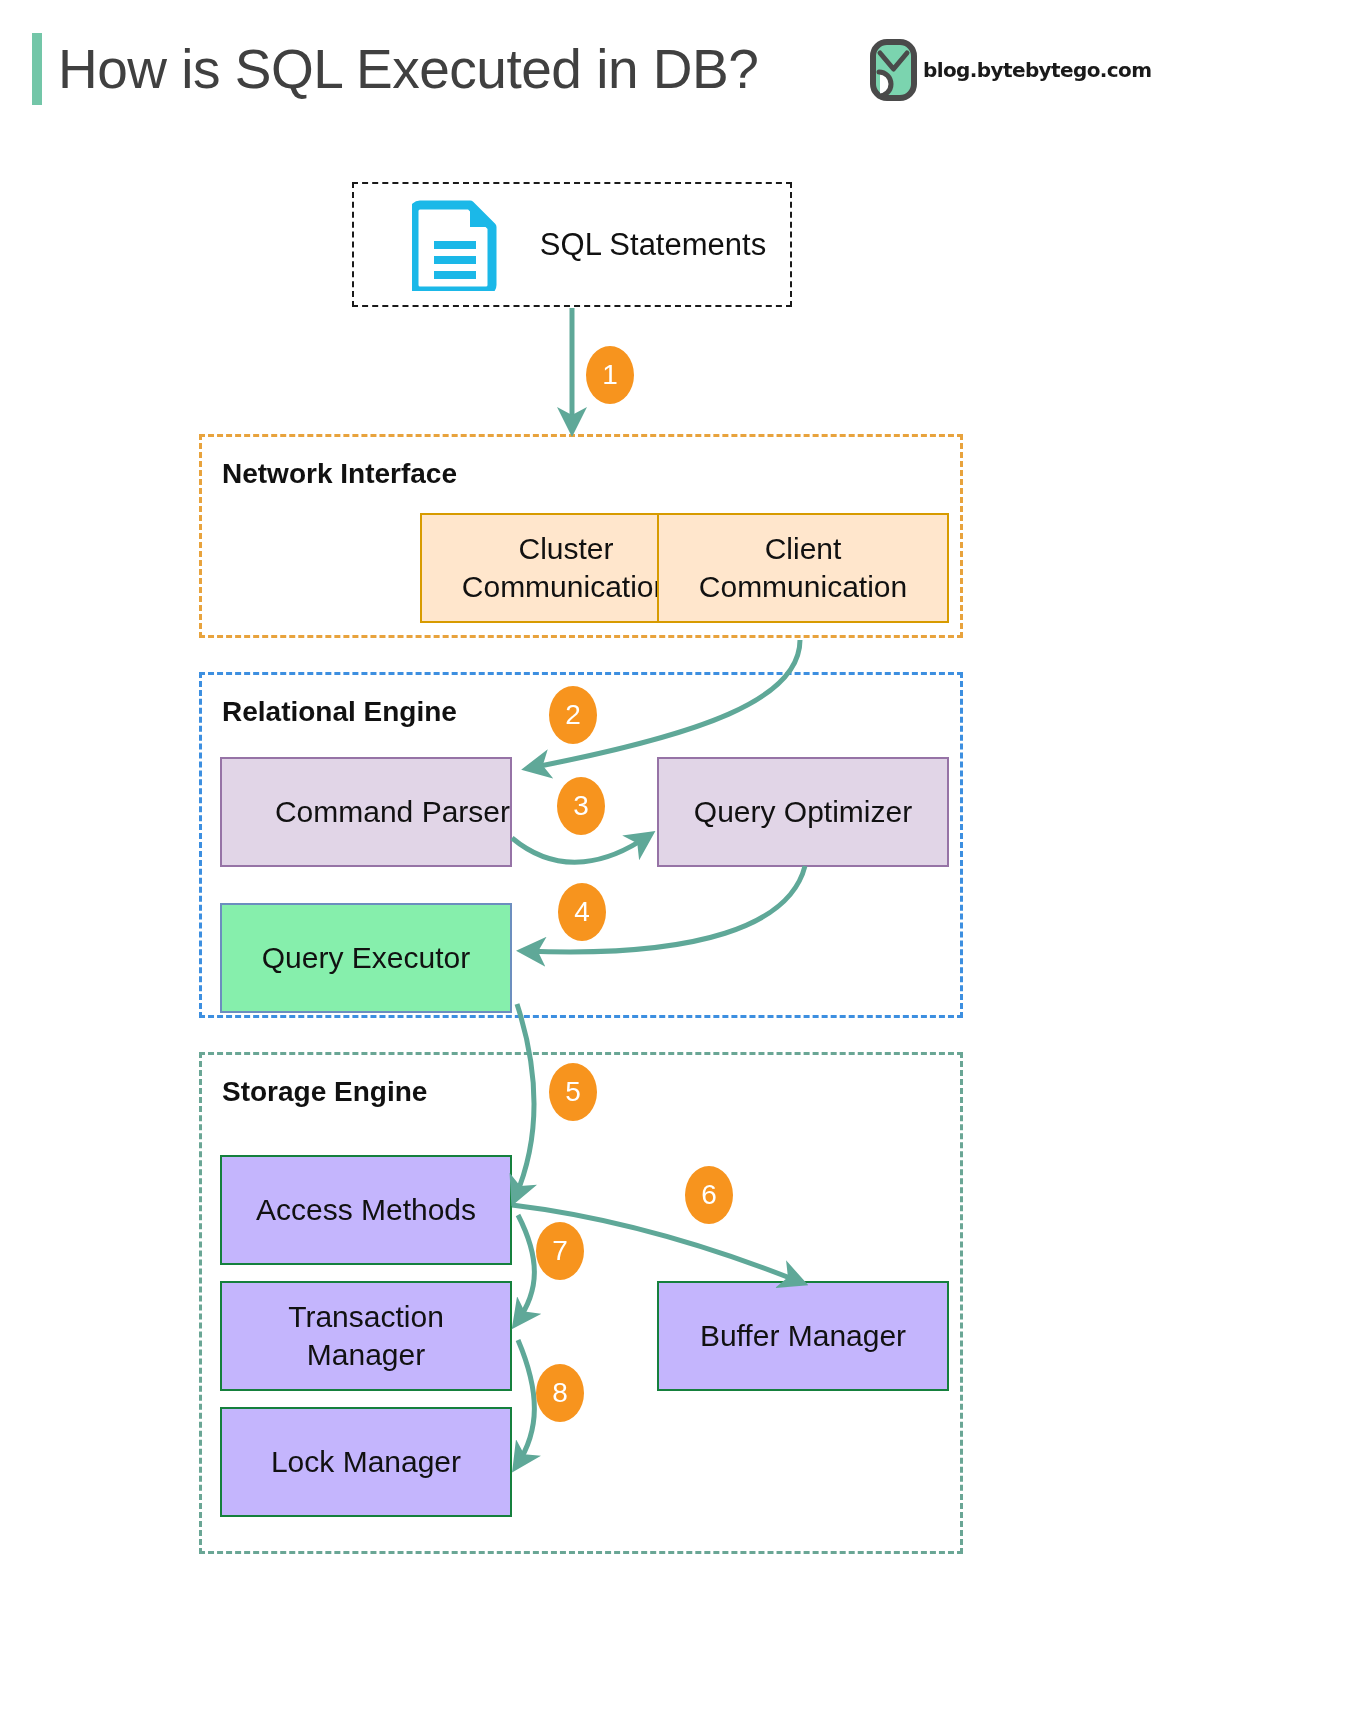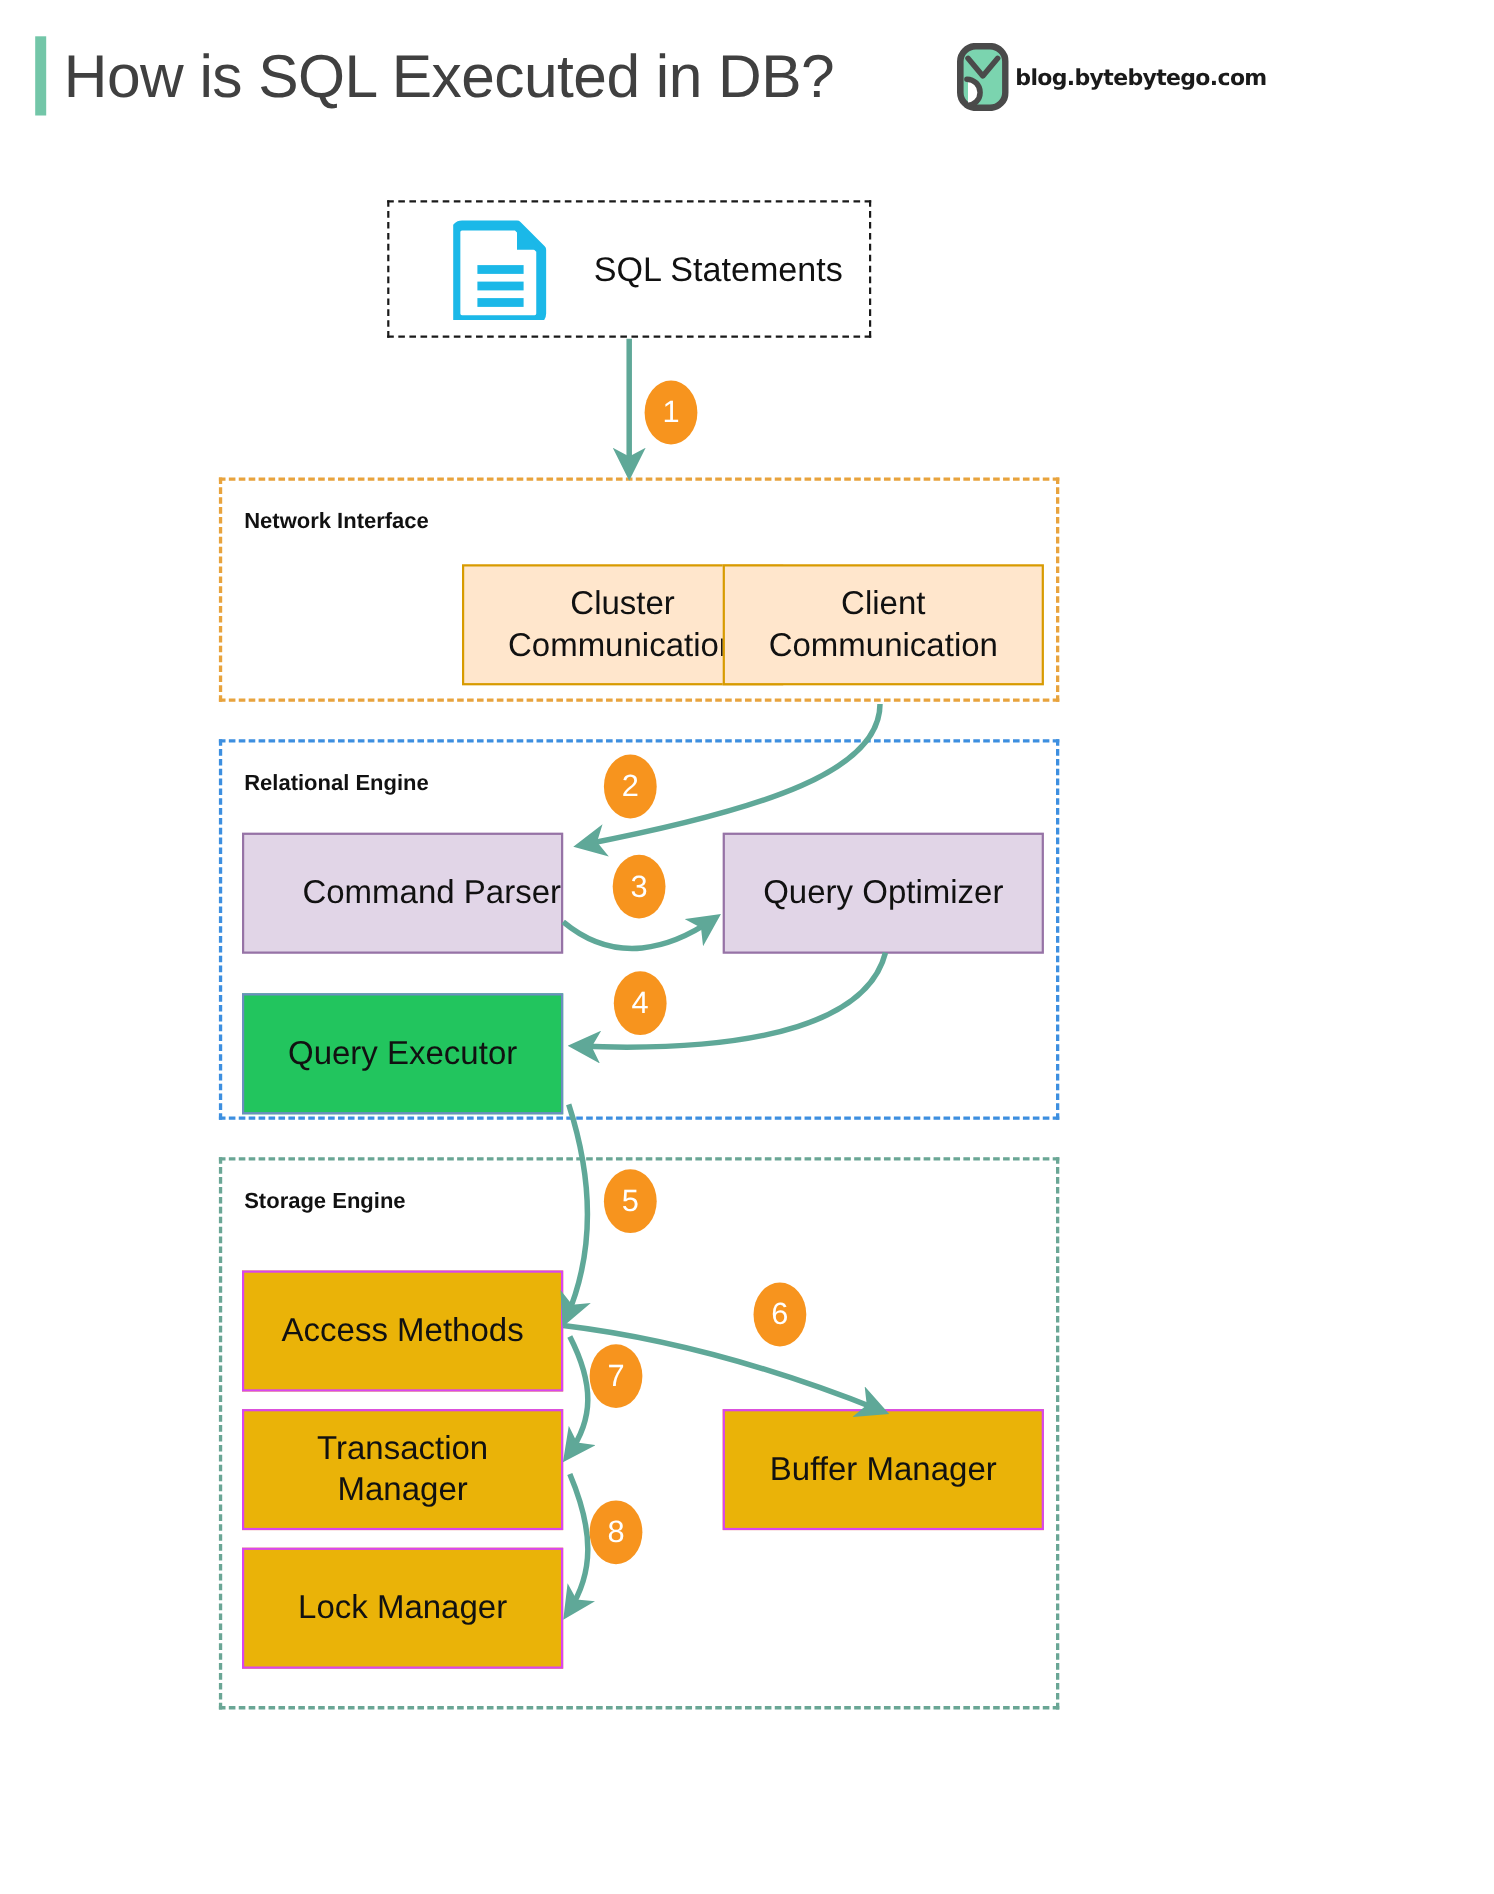--- a/index.html
+++ b/index.html
@@ -37,35 +37,35 @@
     left:352px;top:182px;width:440px;height:125px;
     border:2px dashed #1a1a1a;background:#ffffff;
     justify-content:center;
   }
   #sql-icon{margin-left:34px;width:88px;height:92px;flex:0 0 auto;}
   #sql-label{margin-left:40px;font-size:31px;}
 
   
   .group{position:absolute;box-sizing:border-box;background:transparent;}
   .group-title{
-    position:absolute;font-weight:700;font-size:20px;line-height:34px;color:#111111;
+    position:absolute;font-weight:700;font-size:28px;line-height:34px;color:#111111;
     white-space:nowrap;
   }
   #grp-network{left:199px;top:434px;width:764px;height:204px;border:3px dashed #E8A33D;}
   #ttl-network{left:20px;top:20px;}
   #grp-relational{left:199px;top:672px;width:764px;height:346px;border:3px dashed #3D8FE0;}
   #ttl-relational{left:20px;top:20px;}
   #grp-storage{left:199px;top:1052px;width:764px;height:502px;border:3px dashed #6AA695;}
   #ttl-storage{left:20px;top:20px;}
 
   
   .box-orange{background:#FFE6CC;border:2px solid #D79B00;}
   .box-purple{background:#E1D5E7;border:2px solid #9673A6;}
-  .box-blue  {background:#22c55e;border:2px solid #6C8EBF;}
-  .box-green {background:#eab308;border:2px solid #d946ef;}
+  .box-blue  {background:#86efac;border:2px solid #6C8EBF;}
+  .box-green {background:#c4b5fd;border:2px solid #15803d;}
 
   #n-cluster   {left:218px;top:76px;width:292px;height:110px;}
   #n-client    {left:455px;top:76px;width:292px;height:110px;}
   #n-parser    {left:18px;top:82px;width:292px;height:110px;justify-content:flex-end;}
   #n-optimizer {left:455px;top:82px;width:292px;height:110px;}
   #n-executor  {left:18px;top:228px;width:292px;height:110px;}
   #n-access    {left:18px;top:100px;width:292px;height:110px;}
   #n-transact  {left:18px;top:226px;width:292px;height:110px;}
   #n-lock      {left:18px;top:352px;width:292px;height:110px;}
   #n-buffer    {left:455px;top:226px;width:292px;height:110px;align-items:center;}

